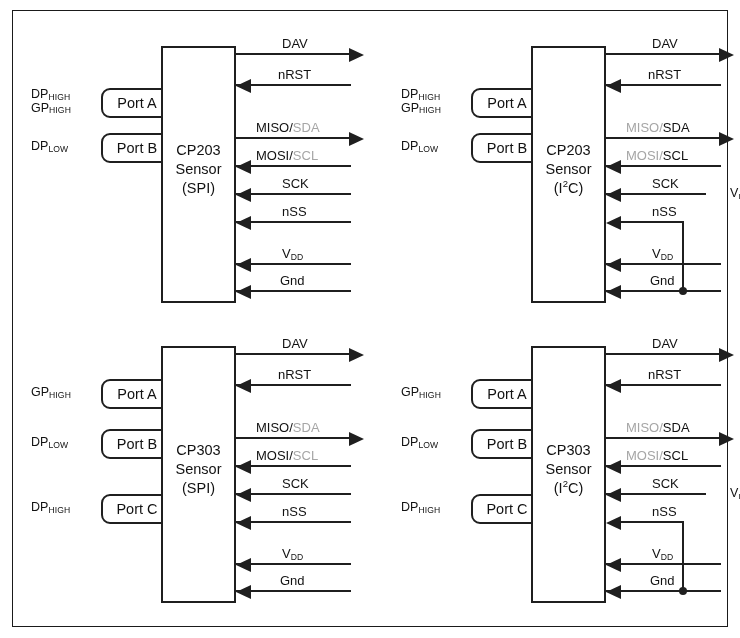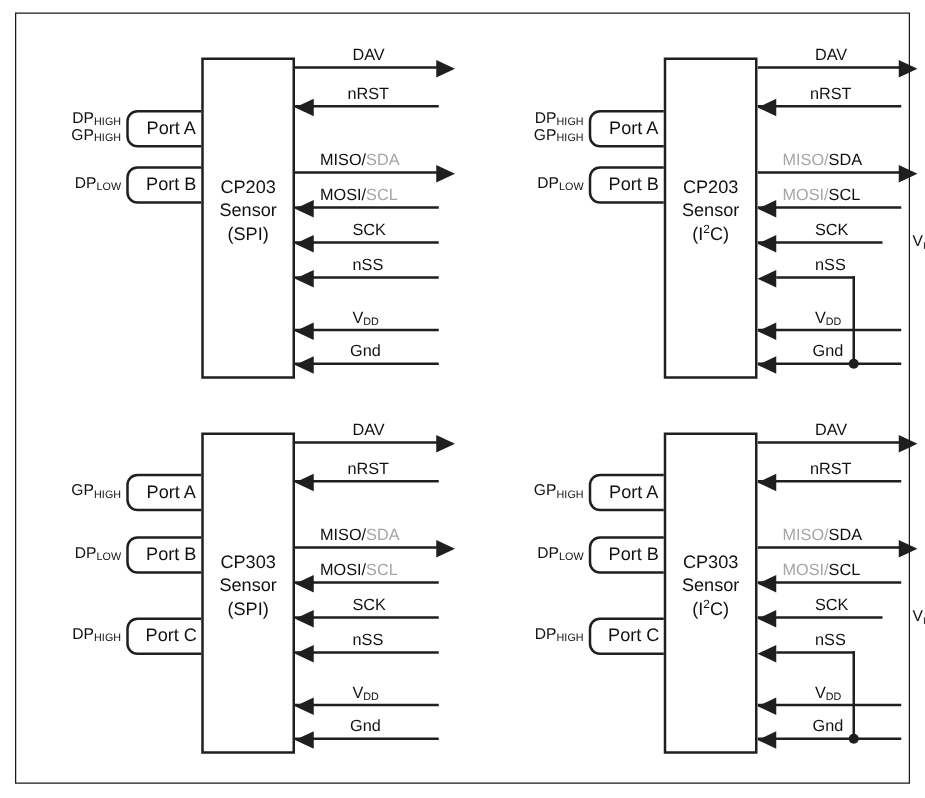--- a/index.html
+++ b/index.html
@@ -32,21 +32,21 @@
   .chip-label sup{font-size:9.5px;vertical-align:super;line-height:0;}
 
   
   .port{
     position:absolute;width:72px;height:30px;
     border:2.2px solid #1f1f1f;border-radius:9px;background:#ffffff;
     box-sizing:border-box;z-index:2;
     font-size:14.5px;line-height:26px;text-align:center;color:#111;
   }
   .port-label{
-    position:absolute;text-align:right;width:66px;
+    position:absolute;text-align:left;width:66px;
     font-size:12.5px;line-height:1.08;color:#111;z-index:2;
   }
   .port-label .sub{font-size:8.6px;vertical-align:baseline;
      position:relative;top:1.5px;letter-spacing:.1px;}
   .port-label .ln{display:block;white-space:nowrap;}
 
   
   .sig{position:absolute;left:223px;height:2.4px;background:#1f1f1f;z-index:1;}
   .arrow-r{
     position:absolute;width:0;height:0;z-index:5;

